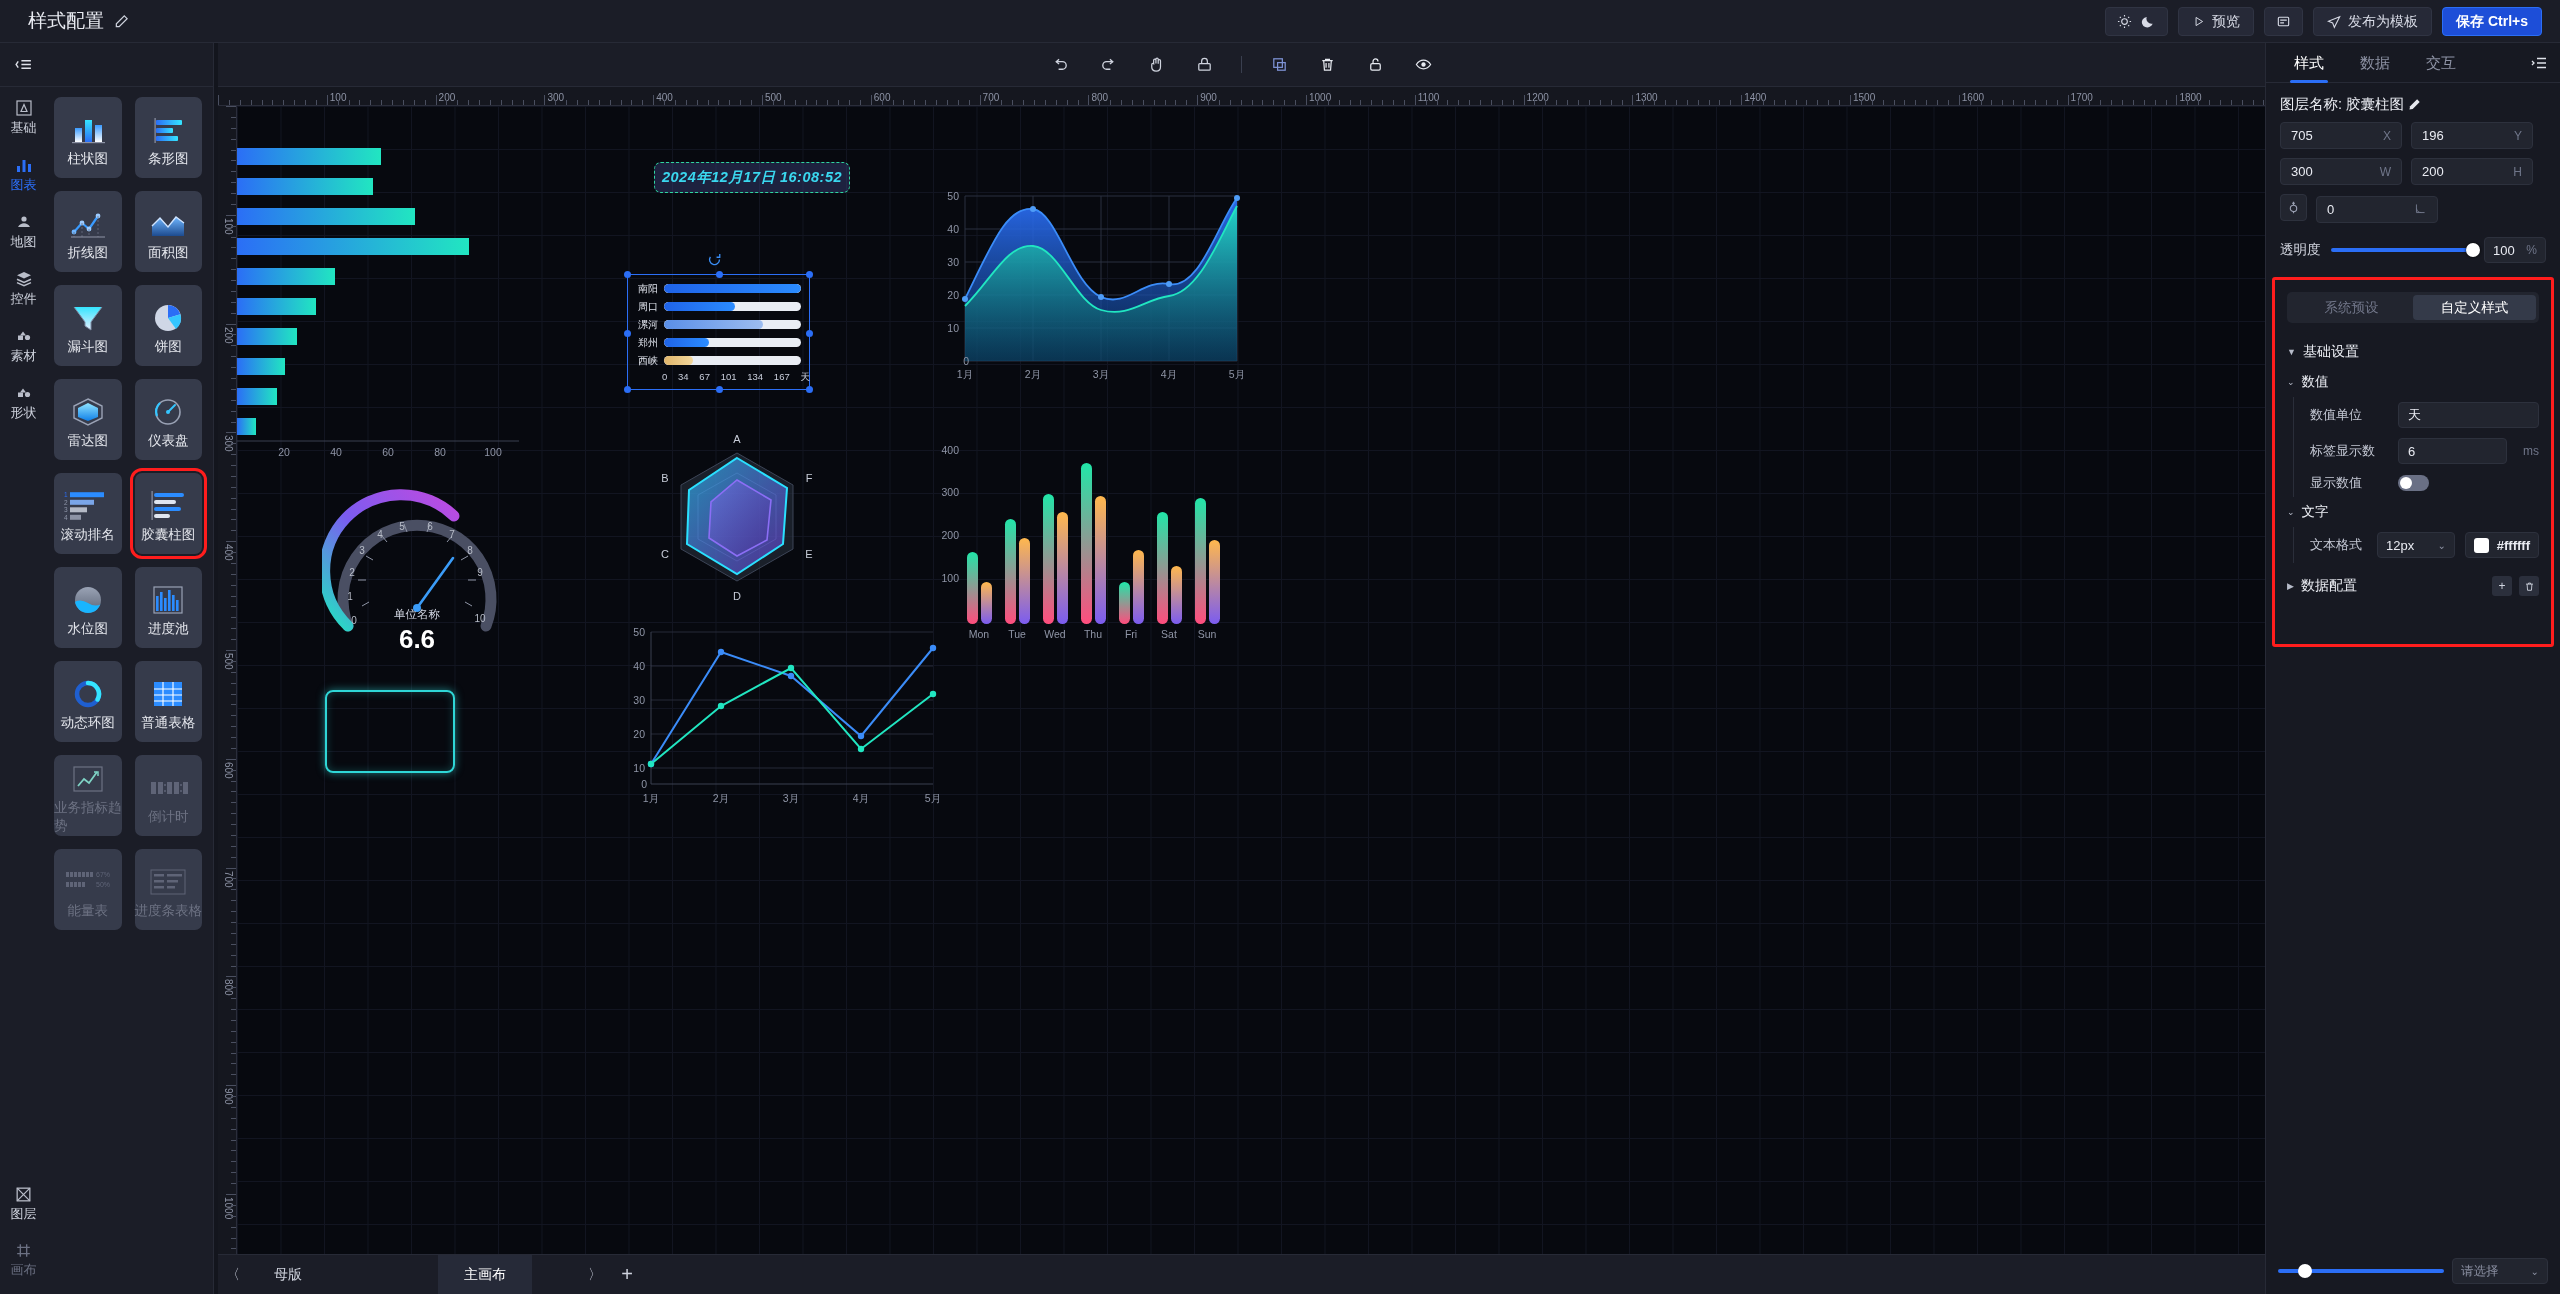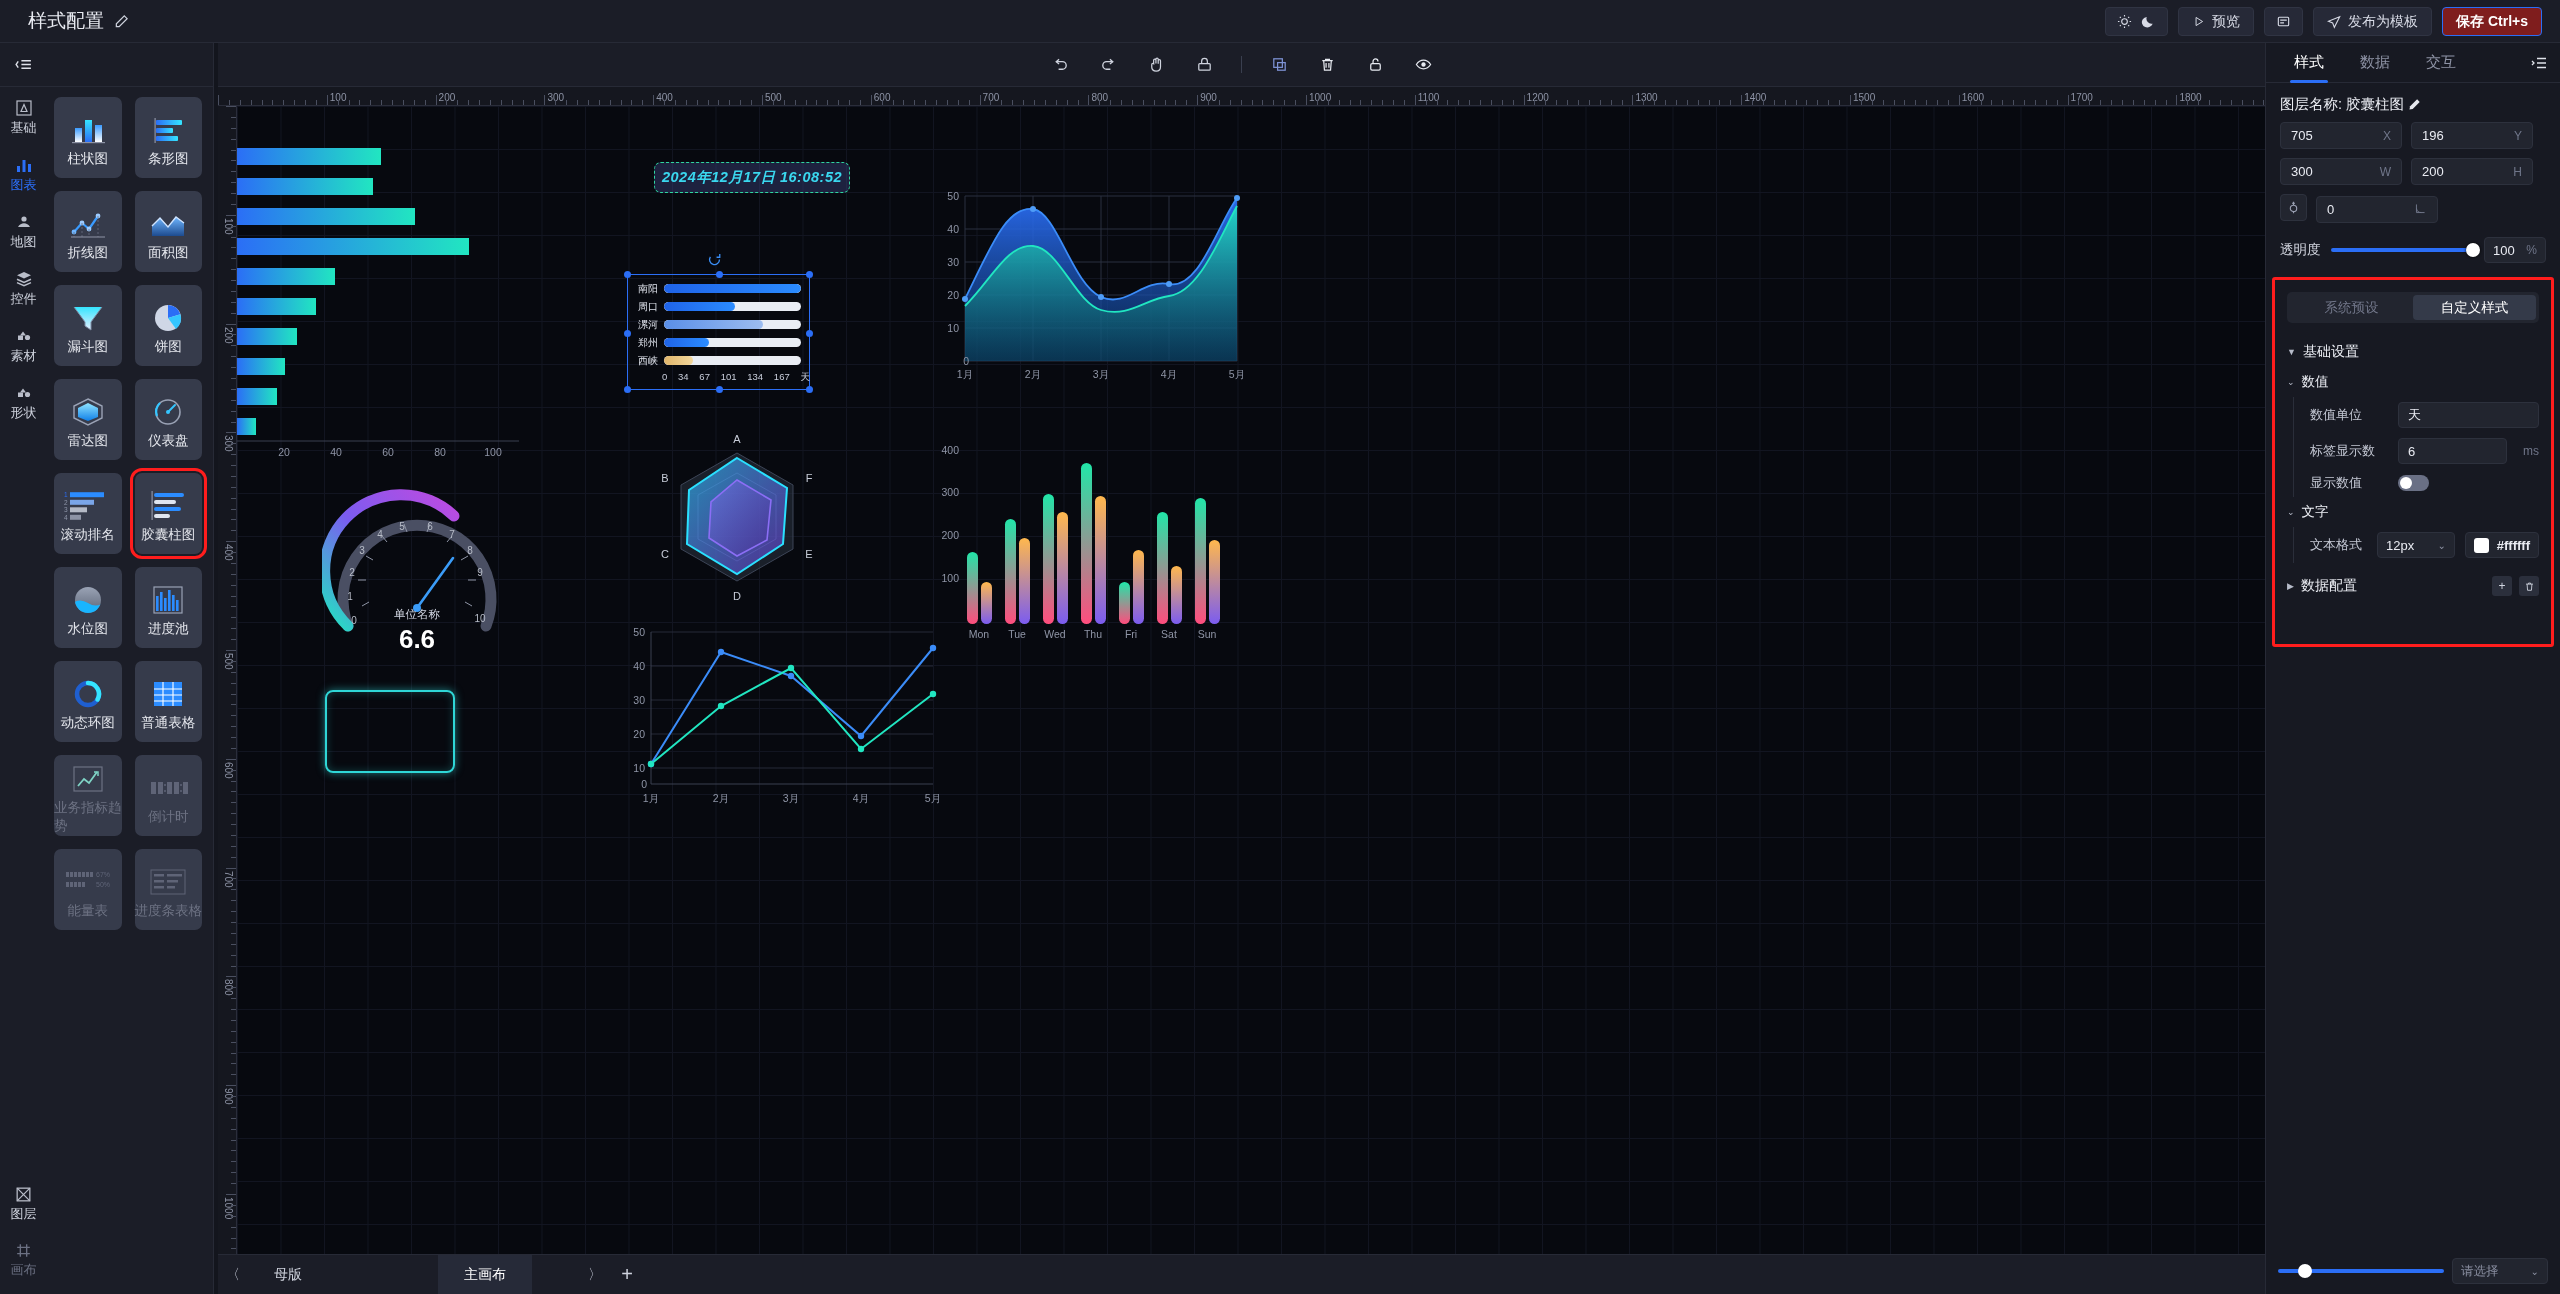--- a/index.html
+++ b/index.html
@@ -13,21 +13,21 @@
   .tb-title{margin-left:28px;font-size:19px;color:#e9ebf2;display:flex;align-items:center;gap:10px;}
   .pencil{width:15px;height:15px;display:inline-block;}
   .tb-center{position:absolute;left:1080px;top:0;height:43px;display:flex;align-items:center;gap:42px;}
   .tb-tab{display:flex;align-items:center;gap:8px;font-size:16px;color:#cfd3e0;height:43px;cursor:pointer;position:relative;}
   .tb-tab.active{color:#2b6ef6;}
   .tb-tab.active:after{content:"";position:absolute;left:2px;right:2px;bottom:0;height:3px;background:#2b6ef6;border-radius:2px;}
   .tb-right{position:absolute;right:18px;top:0;height:43px;display:flex;align-items:center;gap:10px;}
   .btn{height:29px;border-radius:4px;background:#262937;border:1px solid #303443;color:#d8dbe6;
     display:flex;align-items:center;gap:7px;padding:0 13px;font-size:14px;cursor:pointer;}
   .btn.icononly{padding:0 11px;}
-  .btn.primary{background:#7f1d1d;border-color:#2b6ef6;color:#fff;font-weight:bold;}
+  .btn.primary{background:#1d4ed8;border-color:#2b6ef6;color:#fff;font-weight:bold;}
   .themebtn{display:flex;align-items:center;gap:9px;background:#262937;border:1px solid #303443;border-radius:4px;height:29px;padding:0 11px;cursor:pointer;}
 
   
   .rail{position:absolute;left:0;top:43px;width:47px;height:1251px;background:#1b1d27;border-right:1px solid #272a36;}
   .rail-top{height:44px;display:flex;align-items:center;justify-content:center;border-bottom:1px solid #272a36;cursor:pointer;}
   .rail-item{width:47px;padding:11px 0 9px;display:flex;flex-direction:column;align-items:center;gap:3px;cursor:pointer;color:#cdd1dc;}
   .rail-item .lbl{font-size:13px;line-height:14px;}
   .rail-item.active{color:#2b6ef6;}
   .rail-item.dim{color:#6b7082;}
   .rail-bottom{position:absolute;bottom:8px;left:0;width:47px;}
@@ -64,21 +64,21 @@
 
   .bottombar{position:absolute;left:0;right:0;bottom:0;height:40px;background:#1b1d27;border-top:1px solid #272a36;
     display:flex;align-items:center;color:#cfd3de;font-size:14px;}
   .bb-arrow{width:30px;text-align:center;cursor:pointer;color:#b9bdcb;}
   .bb-tab{padding:0 26px;height:40px;display:flex;align-items:center;cursor:pointer;}
   .bb-tab.active{background:#262a38;color:#fff;}
   .bb-plus{width:34px;text-align:center;font-size:20px;cursor:pointer;color:#cfd3de;}
 
   
   .rpanel{position:absolute;right:0;top:43px;width:295px;height:1251px;background:#171922;border-left:1px solid #272a36;}
-  .rtabs{height:40px;display:flex;align-items:center;gap:0;border-bottom:1px solid #272a36;padding-left:10px;position:relative;}
+  .rtabs{height:40px;display:flex;gap:0;border-bottom:1px solid #272a36;padding-left:10px;position:relative;}
   .rtab{padding:0 18px;height:40px;display:flex;align-items:center;font-size:15px;color:#8e93a5;cursor:pointer;position:relative;}
   .rtab.active{color:#fff;}
   .rtab.active:after{content:"";position:absolute;left:14px;right:14px;bottom:0;height:3px;background:#2b6ef6;border-radius:2px;}
   .rtabs .listicon{position:absolute;right:12px;top:11px;cursor:pointer;color:#cfd3de;}
 
   .layername{padding:12px 14px 8px;font-size:14.5px;color:#eceef4;display:flex;align-items:center;gap:4px;}
   .fields{padding:0 14px;display:flex;flex-wrap:wrap;gap:9px;}
   .fld{height:27px;background:#22252f;border:1px solid #2d313d;border-radius:4px;display:flex;align-items:center;
     justify-content:space-between;padding:0 10px;width:122px;}
   .fld input{background:transparent;border:0;outline:0;color:#e9ebf2;font-size:13px;width:75px;font-family:inherit;}

